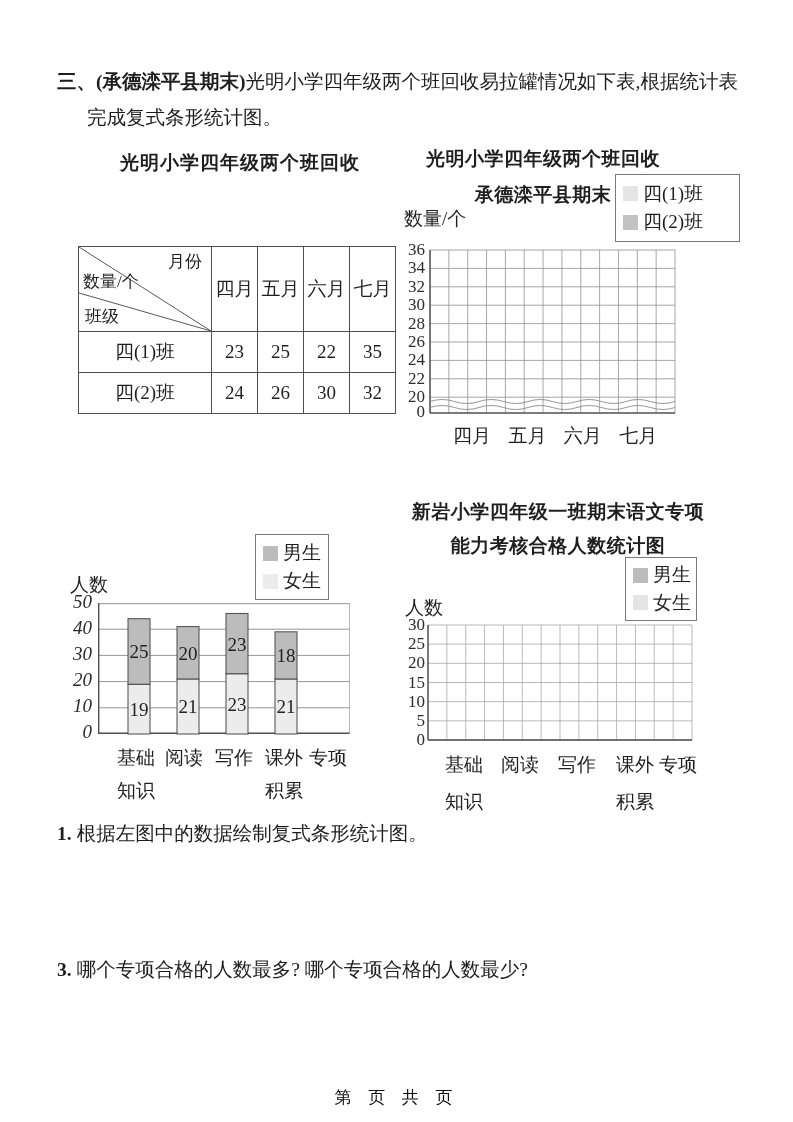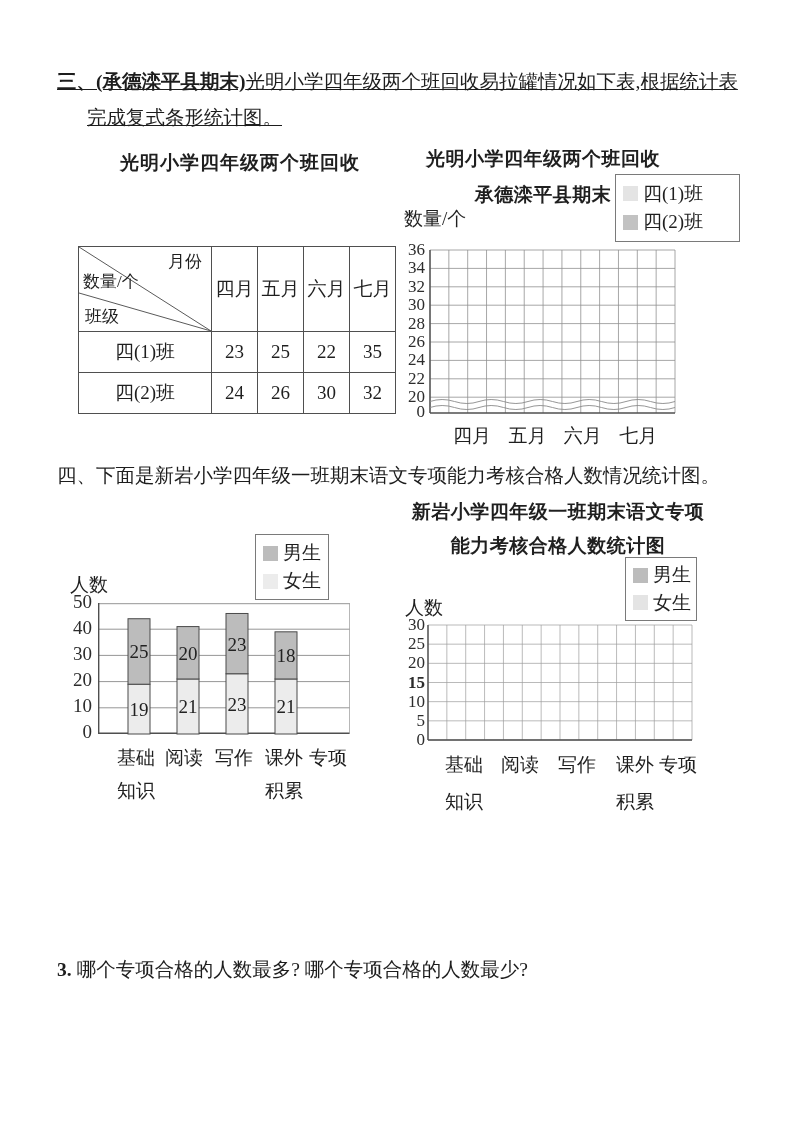--- a/index.html
+++ b/index.html
@@ -11,42 +11,42 @@
   .indent{padding-left:30px;}
   .ttl-line{font-weight:600;font-size:19px;letter-spacing:1px;color:#1f1f1f;text-align:center;line-height:38px;white-space:nowrap;}
   .ctitle{position:absolute;text-align:center;font-weight:600;font-size:19px;letter-spacing:.5px;color:#1f1f1f;white-space:nowrap;}
   .alabel{position:absolute;font-size:19px;color:#1f1f1f;white-space:nowrap;}
   .legend{position:absolute;border:1.5px solid #7a7a7a;background:#fff;display:flex;flex-direction:column;
           justify-content:space-evenly;padding:3px 7px;box-sizing:border-box;}
   .lrow{display:flex;align-items:center;gap:5px;font-size:19px;white-space:nowrap;color:#1f1f1f;}
   .sq{width:15px;height:15px;display:inline-block;flex:0 0 15px;}
   .ytick{position:absolute;text-align:right;color:#2c2c2c;line-height:20px;}
   .c1tick{left:0;width:27px;font-size:17px;}
-  .c2tick{left:4px;width:30px;font-size:19px;}
+  .c2tick{left:4px;width:30px;font-size:19px;font-style:italic;}
   .c3tick{left:4px;width:28px;font-size:17px;}
   .xlabel{position:absolute;width:48px;text-align:center;font-size:19px;color:#1f1f1f;white-space:nowrap;}
   #t3{position:absolute;left:78px;top:246px;border-collapse:collapse;padding-left:12px;}
   #t3 td{border:1.6px solid #4f4f4f;text-align:center;font-size:19px;color:#1f1f1f;padding:0;}
   #t3 td.mcell{width:45px;}
   #t3 tr.hrow td{height:84px;}
   #t3 tr.drow td{height:40px;}
   #t3 td.corner{width:132px;position:relative;}
   .corner-lbl{position:absolute;font-size:17px;color:#1f1f1f;white-space:nowrap;}
   .question{position:absolute;left:57px;width:710px;font-size:19.5px;color:#1d1d1d;}
   .qnum{font-weight:bold;margin-right:5px;}
   #footer{position:absolute;left:0;right:0;text-align:center;font-size:17px;letter-spacing:6px;color:#111;
           font-family:"Liberation Sans","DejaVu Sans",sans-serif;}
   svg text.barnum{font-size:19px;fill:#222;font-family:"Liberation Serif","DejaVu Serif",serif;}
 </style>
 </head>
 <body>
 
 <div id="page">
 
-  <div class="heading" style="top:64px;text-decoration:underline;">
+  <div class="heading" style="top:64px;">
     <span class="bold">三、(承德滦平县期末)</span><span>光明小学四年级两个班回收易拉罐情况如下表,根据统计表</span>
     <div class="indent">完成复式条形统计图。</div>
   </div>
 
   <div class="blk" style="left:80px;top:144px;width:320px;">
     <div class="ttl-line">光明小学四年级两个班回收</div>
   </div>
 
   <table id="t3">
     <tbody id="t3-body">
@@ -134,23 +134,20 @@
       <div class="ytick c1tick" style="top: 208.4px;">24</div>
       <div class="ytick c1tick" style="top: 226.8px;">22</div>
       <div class="ytick c1tick" style="top: 245.2px;">20</div>
       <div class="ytick c1tick" style="top: 260px;">0</div>
       <div class="xlabel" style="left: 50px; top: 281px;">四月</div>
       <div class="xlabel" style="left: 105.4px; top: 281px;">五月</div>
       <div class="xlabel" style="left: 160.8px; top: 281px;">六月</div>
       <div class="xlabel" style="left: 216.2px; top: 281px;">七月</div>
     </div>
 
-  <div class="heading" style="top:458px;">
-    <span>四、下面是新岩小学四年级一班期末语文专项能力考核合格人数情况统计图。</span>
-  </div>
 
   <div class="blk" id="chart2" style="left:58px;top:528px;width:322px;height:285px;">
     <div class="legend" style="left:197px;top:6px;width:74px;height:66px;">
       <div class="lrow">
         <span class="sq" style="background: rgb(188, 188, 188);"></span>
         <span>男生</span>
       </div>
       <div class="lrow">
         <span class="sq" style="background: rgb(236, 236, 236);"></span>
         <span>女生</span>
@@ -234,31 +231,35 @@
         <line x1="0" y1="57.5" x2="264" y2="57.5" stroke="#9c9c9c" stroke-width="0.7"></line>
         <line x1="0" y1="76.66666666666667" x2="264" y2="76.66666666666667" stroke="#9c9c9c" stroke-width="0.7"></line>
         <line x1="0" y1="95.83333333333334" x2="264" y2="95.83333333333334" stroke="#9c9c9c" stroke-width="0.7"></line>
         <line x1="0" y1="115" x2="264" y2="115" stroke="#9c9c9c" stroke-width="0.7"></line>
         <line x1="0" y1="115" x2="264" y2="115" stroke="#4f4f4f" stroke-width="1.4"></line>
         <line x1="0" y1="0" x2="0" y2="115" stroke="#4f4f4f" stroke-width="1.4"></line>
       </svg>
   <div class="ytick c3tick" style="top: 120px;">30</div>
       <div class="ytick c3tick" style="top: 139.167px;">25</div>
       <div class="ytick c3tick" style="top: 158.333px;">20</div>
-      <div class="ytick c3tick" style="top: 177.5px; font-weight: bold;">15</div>
+      <div class="ytick c3tick" style="top: 177.5px;">15</div>
       <div class="ytick c3tick" style="top: 196.667px;">10</div>
       <div class="ytick c3tick" style="top: 215.833px;">5</div>
       <div class="ytick c3tick" style="top: 235px;">0</div>
       <div class="xlabel" style="left: 47px; top: 257px;">基础</div>
       <div class="xlabel" style="left: 47px; top: 294px;">知识</div>
       <div class="xlabel" style="left: 103px; top: 257px;">阅读</div>
       <div class="xlabel" style="left: 160px; top: 257px;">写作</div>
       <div class="xlabel" style="left: 218px; top: 257px;">课外</div>
       <div class="xlabel" style="left: 218px; top: 294px;">积累</div>
       <div class="xlabel" style="left: 261px; top: 257px;">专项</div>
     </div>
 
+  <div class="question" style="top:820px;">
+    <span class="qnum">1.</span><span>根据左图中的数据绘制复式条形统计图。</span>
+  </div>
   <div class="question" style="top:956px;">
     <span class="qnum">3.</span><span>哪个专项合格的人数最多? 哪个专项合格的人数最少?</span>
   </div>
 
+  <div id="footer" style="top:1086px;">第 页 共 页</div>
 
 </div>
 
 </body></html>

